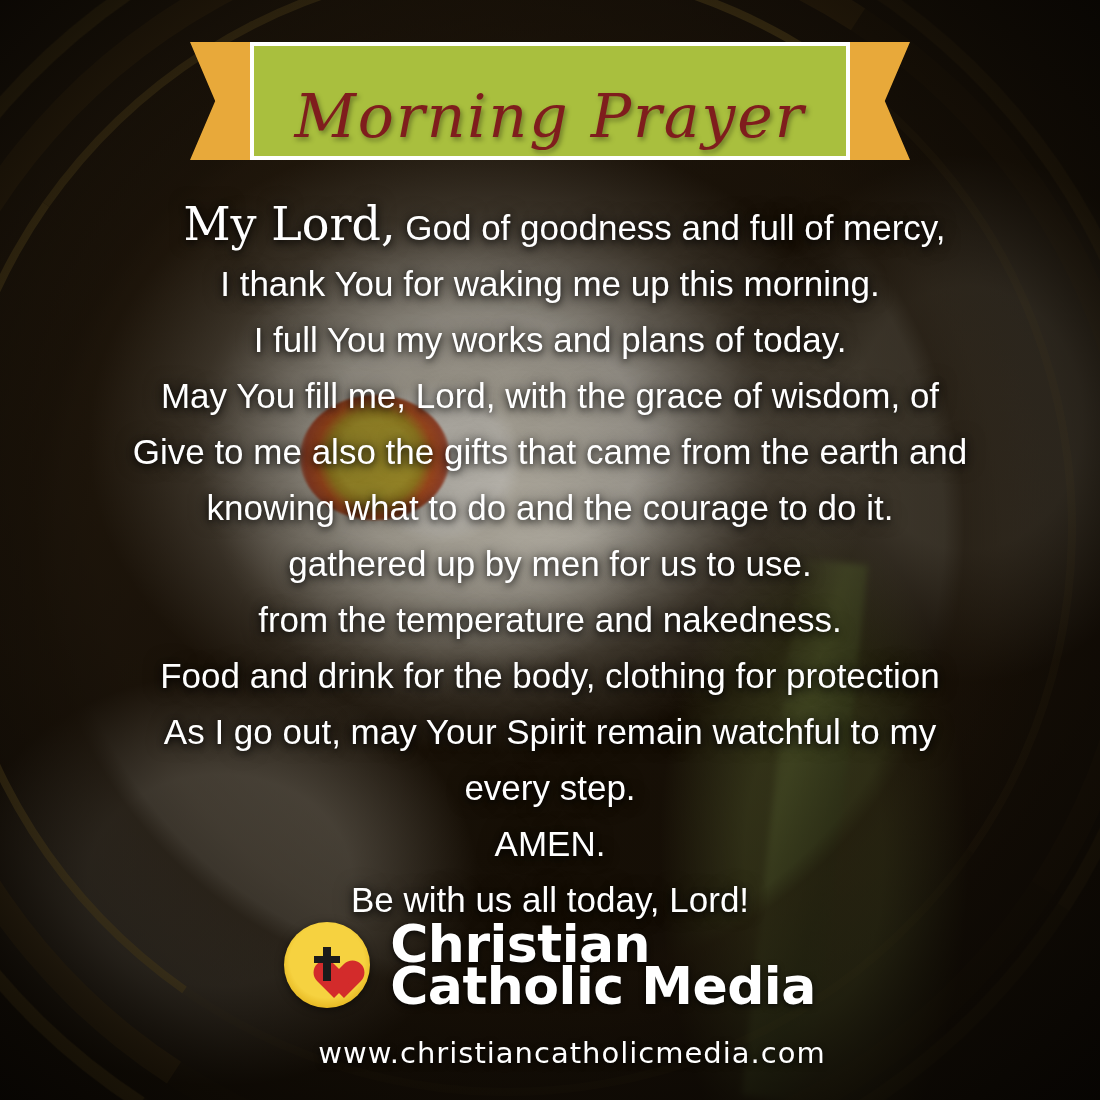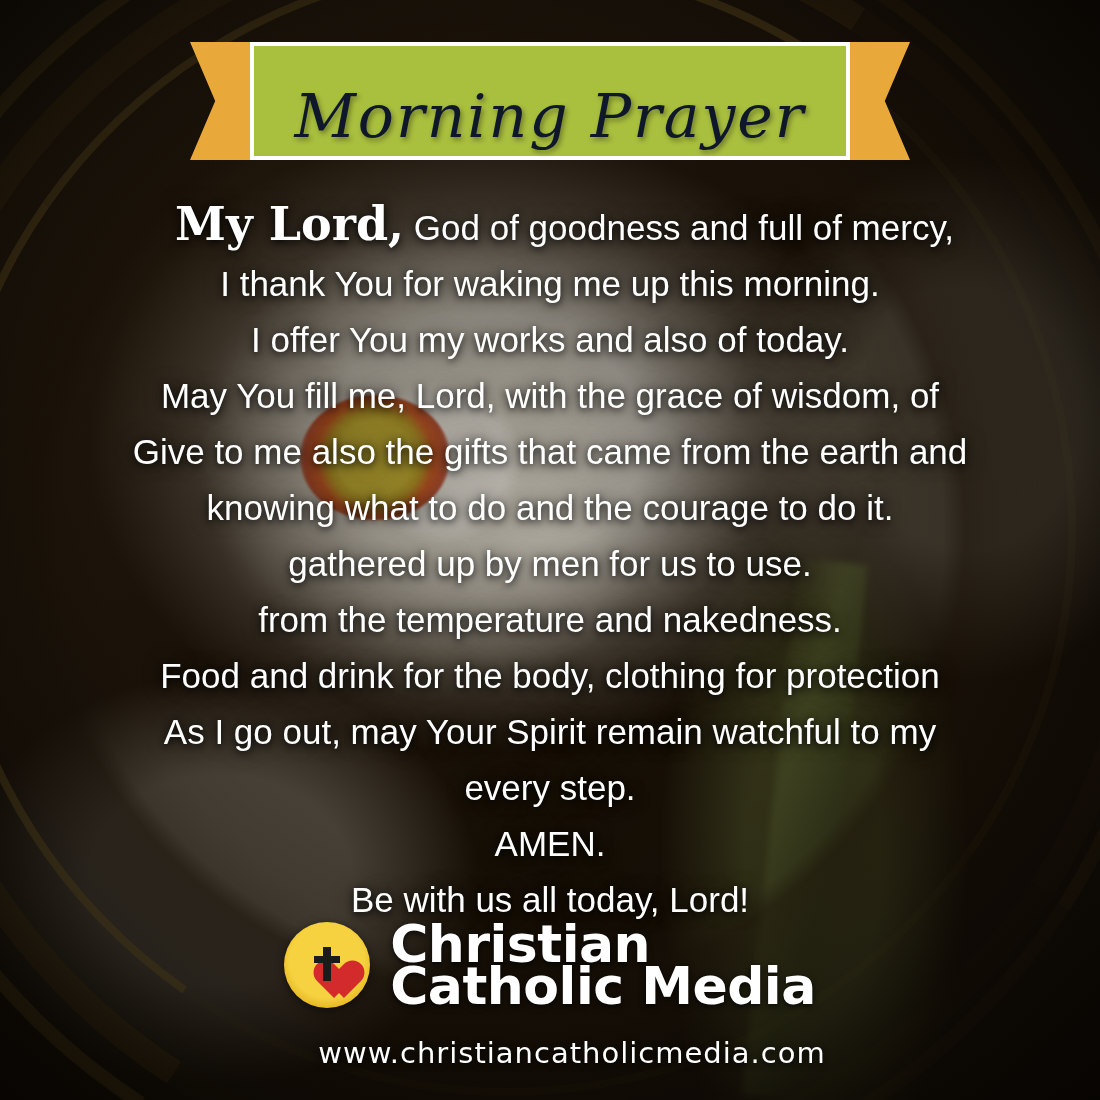--- a/index.html
+++ b/index.html
@@ -112,21 +112,21 @@
     width: 600px;
     height: 118px;
     background: #a9bf3e;
     border: 4px solid #ffffff;
     box-sizing: border-box;
     display: flex;
     align-items: center;
     justify-content: center;
   }
   .banner-title {
-    color: #0f172a;
+    color: #7f1d1d;
     font-family: "DejaVu Serif", serif;
     font-style: italic;
     font-size: 60px;
     letter-spacing: 2px;
     line-height: 1;
     text-shadow: 2px 3px 5px rgba(0,0,0,0.35);
     white-space: nowrap;
     margin-top: 29px;
   }
 
@@ -137,21 +137,21 @@
     right: 60px;
     top: 196px;
     text-align: center;
     color: #ffffff;
     font-size: 35px;
     line-height: 56px;
     text-shadow: 0 2px 7px rgba(0,0,0,0.85), 0 0 18px rgba(0,0,0,0.6);
   }
   .prayer .lead {
     font-family: "DejaVu Serif", serif;
-    font-weight: bold;
+    font-weight: normal;
     font-size: 46px;
     margin-left: 29px;
   }
   .prayer p { margin: 0; }
 
   
   .brand {
     position: absolute;
     left: 0; right: 0;
     bottom: 92px;
@@ -241,21 +241,21 @@
     </div>
     <div class="banner-tail right"></div>
   </div>
 
   <div class="prayer">
     <p>
       <span class="lead">My Lord,</span>
       <span>God of goodness and full of mercy,</span>
     </p>
     <p><span>I thank You for waking me up this morning.</span></p>
-    <p><span>I offer You my works and also of today.</span></p>
+    <p><span>I full You my works and plans of today.</span></p>
     <p><span>May You fill me, Lord, with the grace of wisdom, of</span></p>
     <p><span>Give to me also the gifts that came from the earth and</span></p>
     <p><span>knowing what to do and the courage to do it.</span></p>
     <p><span>gathered up by men for us to use.</span></p>
     <p><span>from the temperature and nakedness.</span></p>
     <p><span>Food and drink for the body, clothing for protection</span></p>
     <p><span>As I go out, may Your Spirit remain watchful to my</span></p>
     <p><span>every step.</span></p>
     <p><span>AMEN.</span></p>
     <p><span>Be with us all today, Lord!</span></p>

